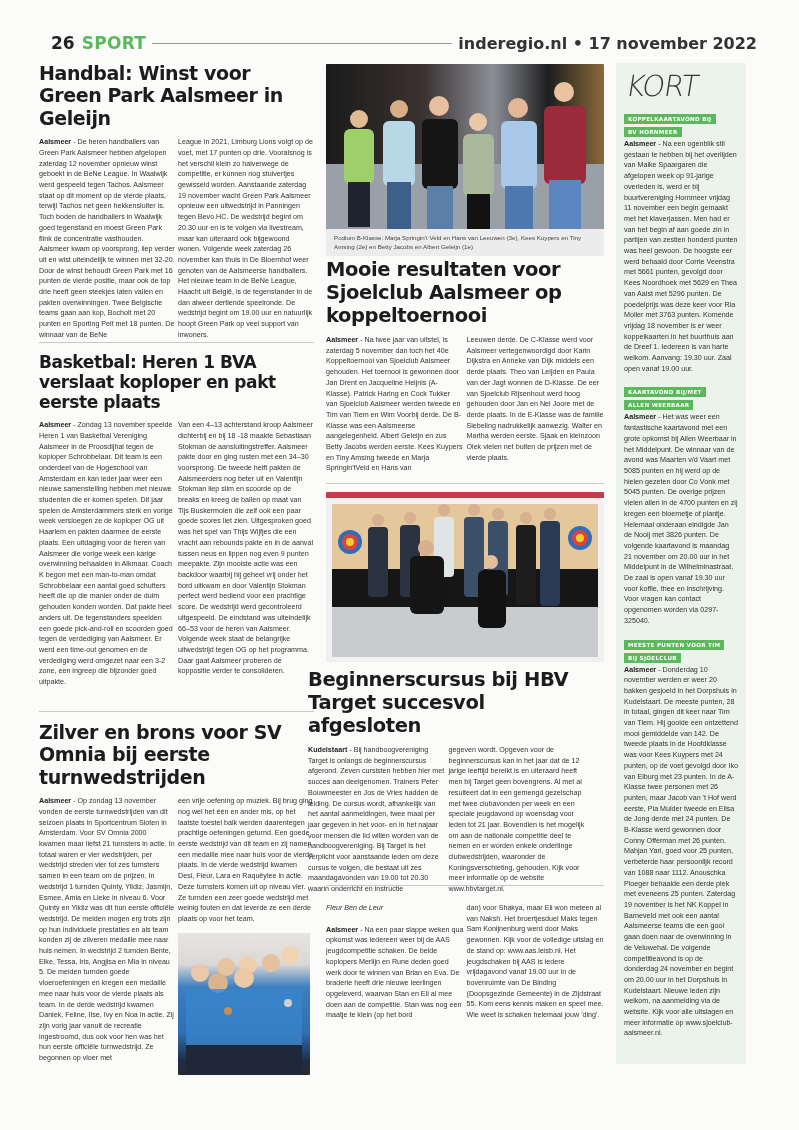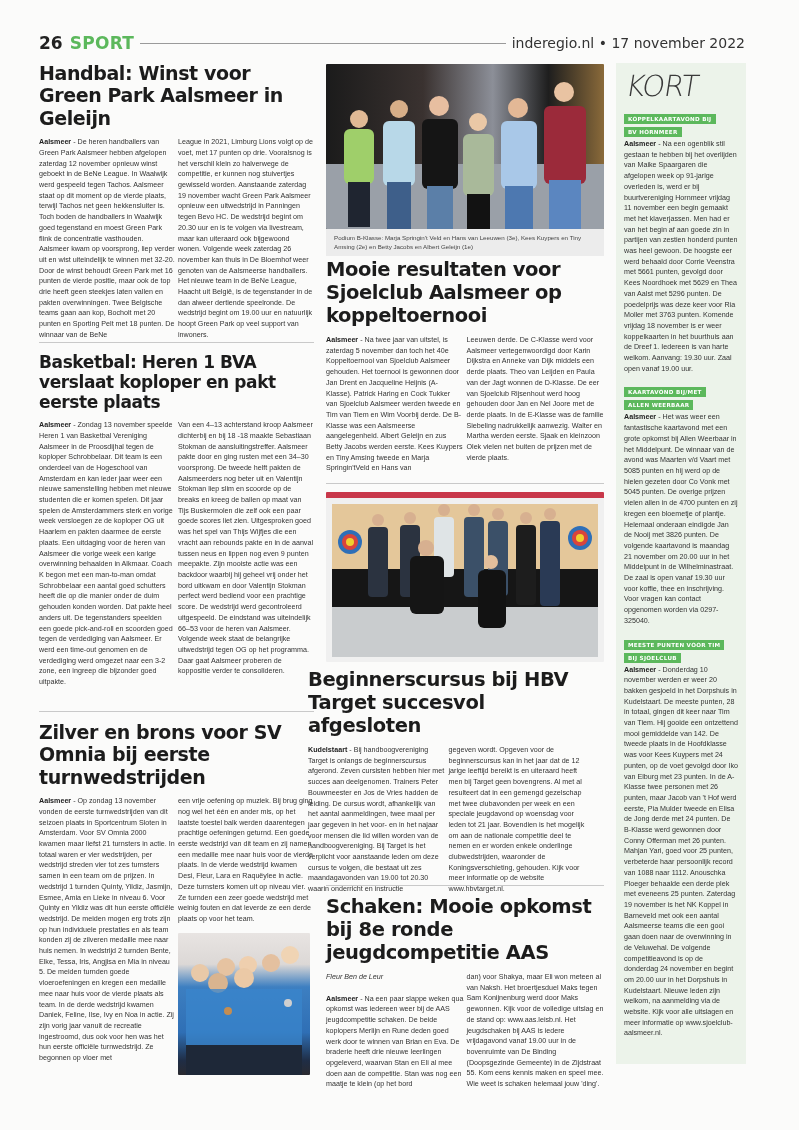--- a/index.html
+++ b/index.html
@@ -1,23 +1,23 @@
 <!DOCTYPE html>
 <html><head>
 <meta charset="utf-8">
 <style>
   * { box-sizing: border-box; margin: 0; padding: 0; }
   html, body { width: 799px; height: 1130px; background: #fbfbfa; overflow: hidden; }
   body { font-family: "DejaVu Sans", sans-serif; color: #2b2b2b; position: relative; }
 
-  .page-header { position: absolute; left: 39px; top: 32px; width: 706px; height: 22px; display: flex; align-items: center; }
+  .page-header { position: absolute; left: 51px; top: 32px; width: 706px; height: 22px; display: flex; align-items: center; }
   .page-num { font-family: "DejaVu Sans", sans-serif; font-weight: bold; font-size: 17px; color: #222; }
   .section { font-family: "DejaVu Sans", sans-serif; font-weight: bold; font-size: 17px; color: #5cb85c; margin-left: 7px; letter-spacing: 0.3px; }
   .hdr-rule { flex: 1; height: 1px; background: #9a9a9a; margin: 0 6px; }
-  .site-date { font-family: "DejaVu Sans", sans-serif; font-weight: normal; font-size: 14px; color: #333; }
+  .site-date { font-family: "DejaVu Sans", sans-serif; font-weight: bold; font-size: 16px; color: #333; }
 
   .col { position: absolute; }
   .h-title { font-family: "DejaVu Sans", sans-serif; font-weight: bold; color: #1c1c1c; letter-spacing: -0.4px; line-height: 1.18; }
   .article-body { display: grid; grid-template-columns: 1fr 1fr; column-gap: 3px; margin-top: 8px; }
   .body-text { font-family: "Liberation Sans", sans-serif; font-size: 7.15px; line-height: 10.7px; color: #333; text-align: left; }
   .dateline { font-weight: bold; color: #222; }
   .rule { height: 1px; background: #c9c9c9; }
 
   .photo { border-radius: 1px; overflow: hidden; position: relative; }
   .caption { font-family: "Liberation Sans", sans-serif; font-size: 6.2px; line-height: 9px; color: #444; background: #ececec; padding: 4px 6px 5px 8px; }
@@ -158,21 +158,20 @@
 <div class="col" style="left:308px; top:668px; width:278px;">
   <h1 class="h-title" style="font-size:19.5px;">Beginnerscursus bij HBV Target succesvol afgesloten</h1>
   <div class="article-body">
     <p class="body-text"><span class="dateline">Kudelstaart</span><span> - Bij handboogvereniging Target is onlangs de beginnerscursus afgerond. Zeven cursisten hebben hier met succes aan deelgenomen. Trainers Peter Bouwmeester en Jos de Vries hadden de leiding. De cursus wordt, afhankelijk van het aantal aanmeldingen, twee maal per jaar gegeven in het voor- en in het najaar voor mensen die lid willen worden van de handboogvereniging. Bij Target is het verplicht voor aanstaande leden om deze cursus te volgen, die bestaat uit zes maandagavonden van 19.00 tot 20.30 waarin onderricht en instructie</span></p>
     <p class="body-text">gegeven wordt. Opgeven voor de beginnerscursus kan in het jaar dat de 12 jarige leeftijd bereikt is en uiteraard heeft men bij Target geen bovengrens. Al met al resulteert dat in een gemengd gezelschap met twee clubavonden per week en een speciale jeugdavond op woensdag voor leden tot 21 jaar. Bovendien is het mogelijk om aan de nationale competitie deel te nemen en er worden enkele onderlinge clubwedstrijden, waaronder de Koningsverschieting, gehouden. Kijk voor meer informatie op de website www.hbvtarget.nl.</p>
   </div>
 </div>
 <div class="col rule" style="left:326px; top:885px; width:278px;"></div>
 
 <div class="col" style="left:326px; top:895px; width:278px;">
-  <h1 class="h-title" style="font-size:19.5px;">Schaken: Mooie opkomst bij 8e ronde jeugdcompetitie AAS</h1>
   <div class="article-body">
     <div>
       <p class="body-text" style="font-style:italic; margin-bottom:11px;">Fleur Ben de Leur</p>
       <p class="body-text"><span class="dateline">Aalsmeer</span><span> - Na een paar slappe weken qua opkomst was iedereen weer bij de AAS jeugdcompetitie schaken. De beide koplopers Merlijn en Rune deden goed werk door te winnen van Brian en Eva. De braderie heeft drie nieuwe leerlingen opgeleverd, waarvan Stan en Eli al mee doen aan de competitie. Stan was nog een maatje te klein (op het bord</span></p>
     </div>
     <p class="body-text">dan) voor Shakya, maar Eli won meteen al van Naksh. Het broertjesduel Maks tegen Sam Konijnenburg werd door Maks gewonnen. Kijk voor de volledige uitslag en de stand op: www.aas.leisb.nl. Het jeugdschaken bij AAS is iedere vrijdagavond vanaf 19.00 uur in de bovenruimte van De Binding (Doopsgezinde Gemeente) in de Zijdstraat 55. Kom eens kennis maken en speel mee. Wie weet is schaken helemaal jouw 'ding'.</p>
   </div>
 </div>
 
 <aside class="kort">

